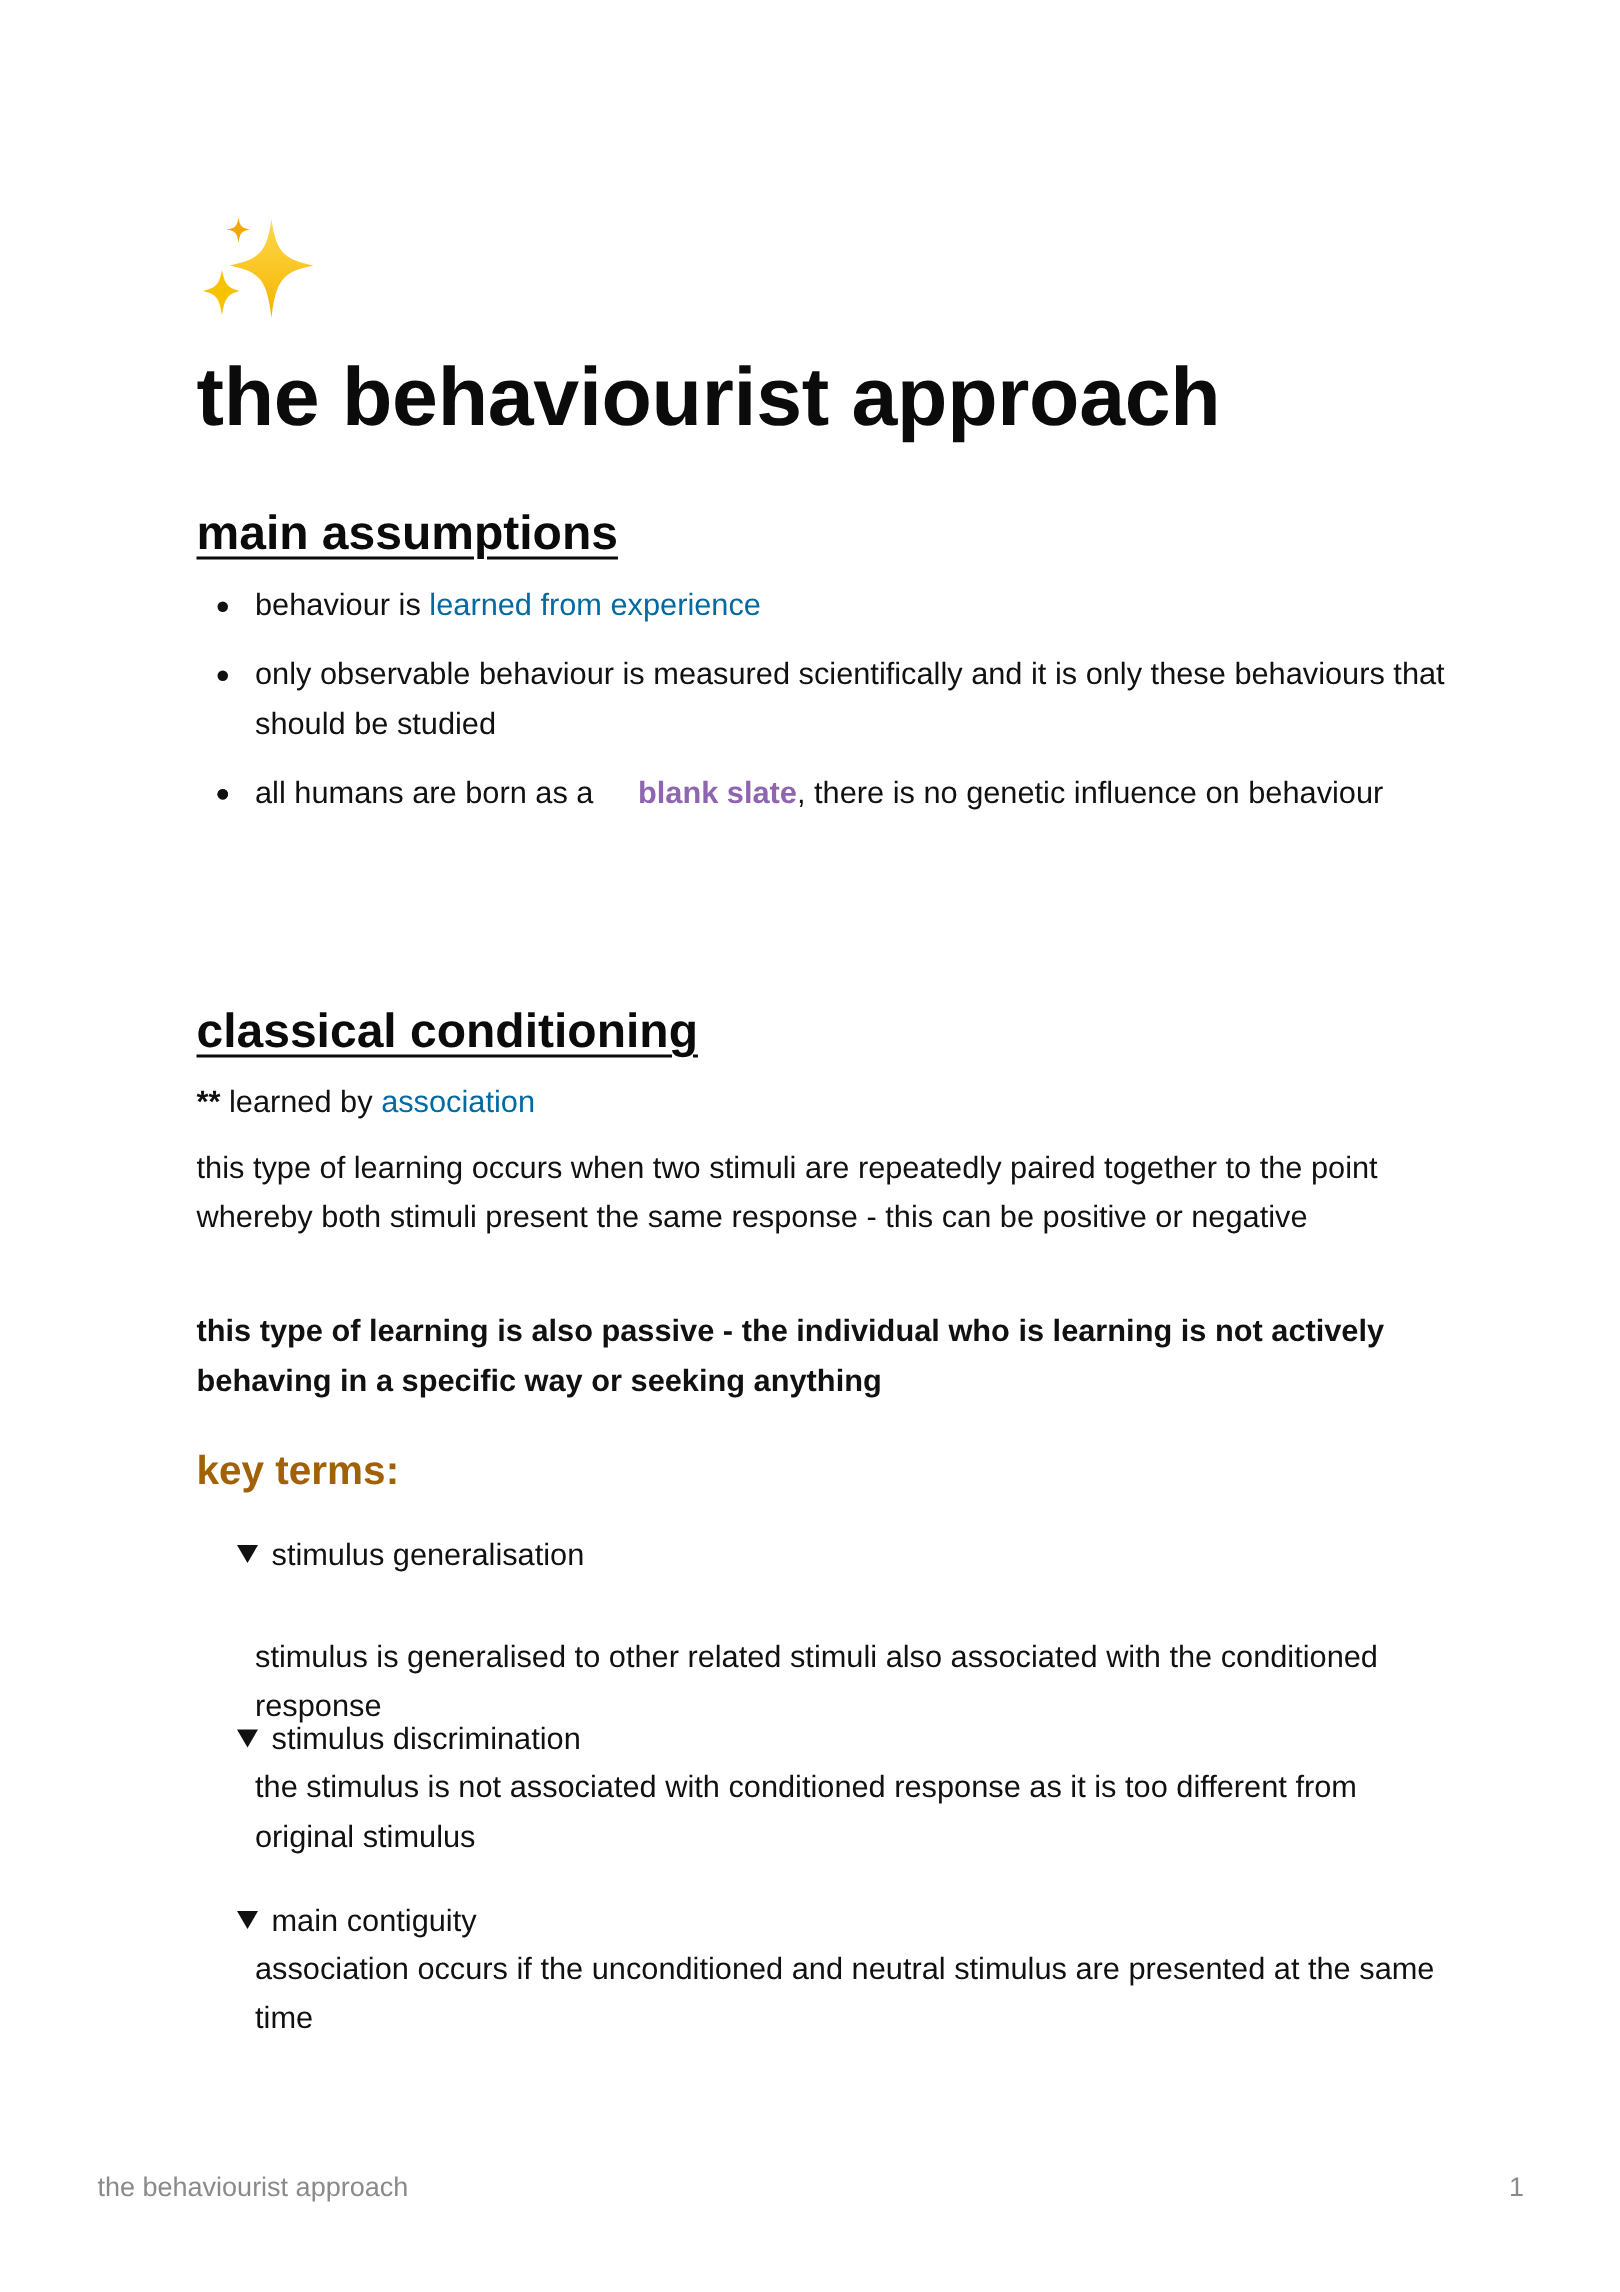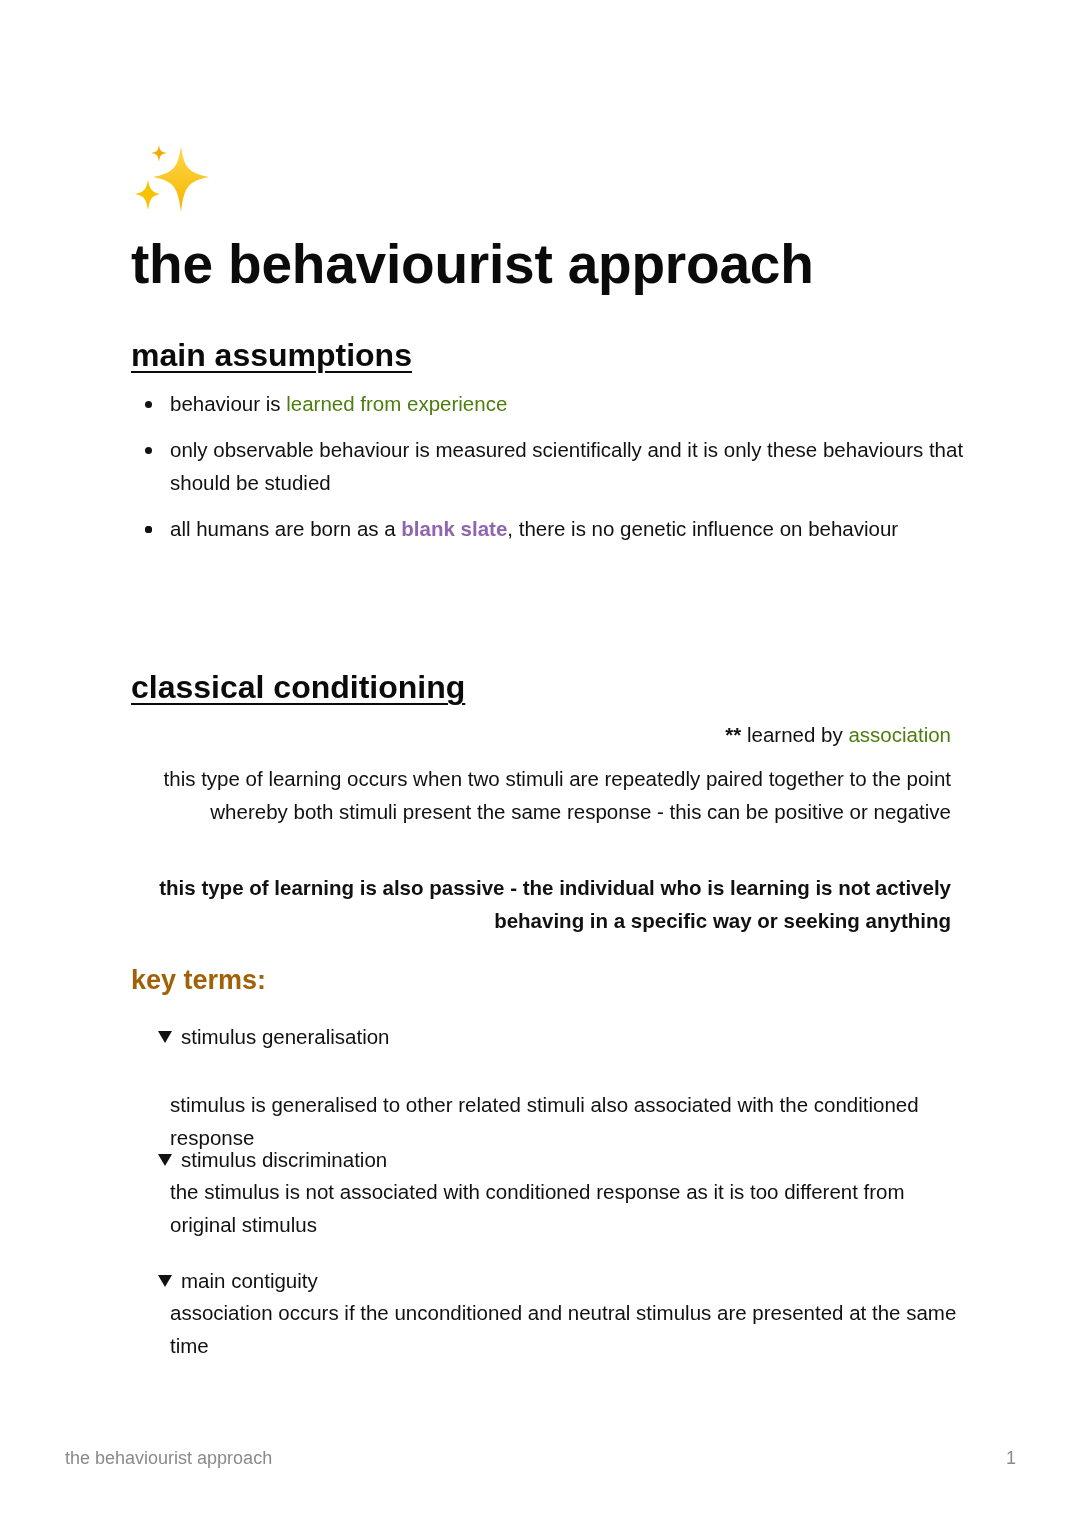--- a/index.html
+++ b/index.html
@@ -21,23 +21,23 @@
     .h3 {
       position: absolute; left: 131px; margin: 0;
       font-size: 27px; font-weight: bold; white-space: nowrap; color: #a16207;
     }
     .txt { font-size: 20.5px; line-height: 33px; }
     ul.bullets { position: absolute; left: 131px; top: 387px; margin: 0; padding: 0; list-style: none; width: 840px; }
     ul.bullets li { position: relative; padding-left: 39px; margin-bottom: 13px; }
     ul.bullets li .dot {
       position: absolute; left: 14px; top: 14px; width: 7px; height: 7px; border-radius: 50%; background: #111;
     }
-    .blue { color: #4d7c0f; }
-    .purple { color: #9065b0; font-weight: bold; }
-    .para { position: absolute; left: 131px; width: 820px; margin: 0; text-align: right; }
+    .blue { color: #0369a1; }
+    .purple { color: #9065b0; font-weight: bold; margin-left: 24px; }
+    .para { position: absolute; left: 131px; width: 820px; margin: 0; }
     .toggle { position: absolute; left: 146px; margin: 12px; white-space: nowrap; }
     .toggle .tri {
       display: inline-block; width: 0; height: 0; vertical-align: middle;
       border-left: 7px solid transparent; border-right: 7px solid transparent; border-top: 12px solid #111;
       margin-right: 9px; position: relative; top: -2px;
     }
     .toggle-body { position: absolute; left: 170px; width: 790px; margin: 0; }
     .footer-title { position: absolute; left: 65px; top: 1448px; font-size: 18px; color: #8a8a8a; }
     .footer-page { position: absolute; right: 64px; top: 1448px; font-size: 18px; color: #8a8a8a; }
   </style>

